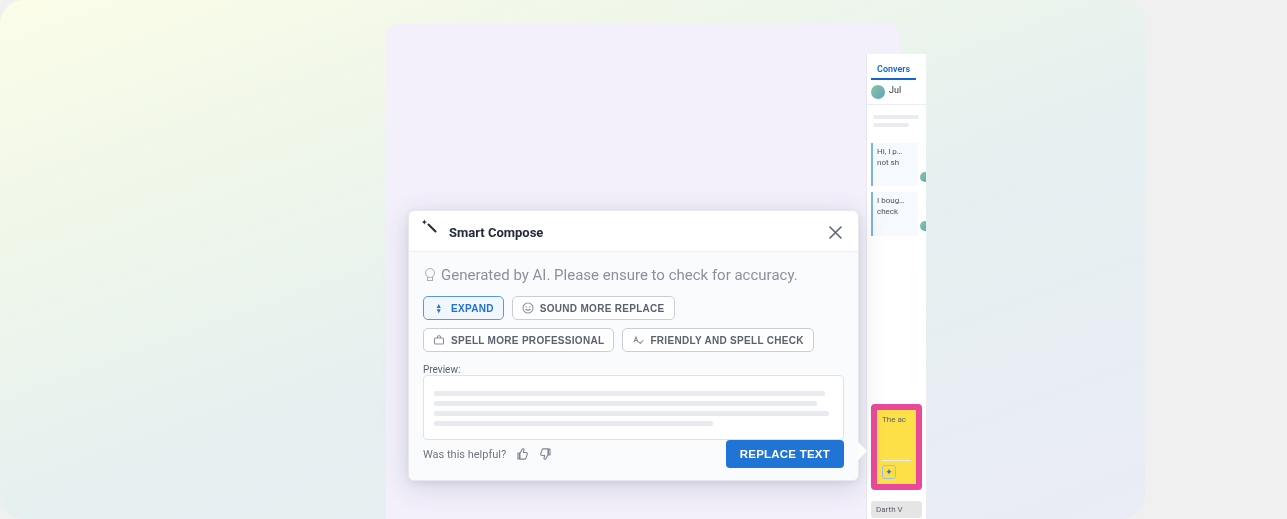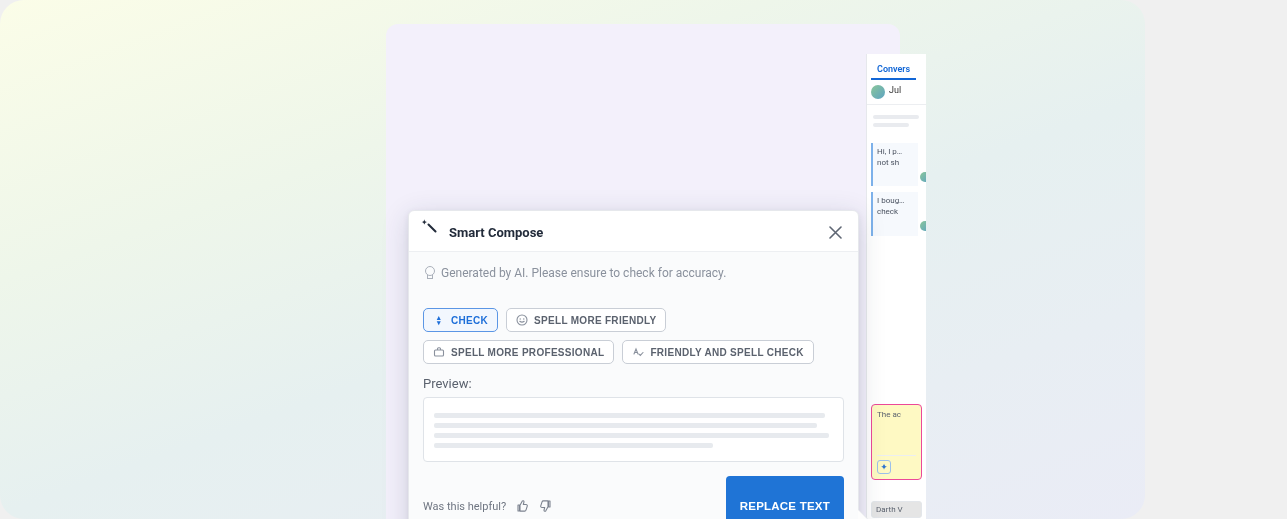--- a/index.html
+++ b/index.html
@@ -73,26 +73,26 @@
       padding: 4px 4px;
       font-size: 8px;
       color: #4a5260;
       background: #f6f9fd;
       line-height: 1.35;
     }
     .conv-msg-from { display:flex; align-items:center; gap:3px; margin-top:3px; color:#6a7280;padding-left:43px; }
     .conv-input {
       position: absolute;
       left: 4px; right: 4px; top: 350px;
-      border: 1px solid #ec4899;
+      border: 6px solid #ec4899;
       border-radius: 4px;
       padding: 5px;
       font-size: 8px;
       color: #5b626e;
-      background: #fef9c3;
+      background: #fde047;
     }
     .conv-input-actions {
       margin-top: 36px;
       border-top: 1px solid #eceef1;
       padding-top: 4px;
     }
     .conv-ai-icon {
       width: 14px; height: 14px;
       border: 1px solid #9cc0eb;
       border-radius: 3px;
@@ -168,22 +168,22 @@
       background: none; border: none;
     }
     .pop-body {
       background: #fafbfc;
       padding: 14px 14px 12px 14px;
       border-bottom-left-radius: 6px;
       border-bottom-right-radius: 6px;
     }
     .info-line {
       display: flex; align-items: center; gap: 6px;
-      color: #8a919d; font-size: 12px;
-      margin-bottom: 28px;
+      color: #8a919d; font-size: 15px;
+      margin-bottom: 12px;
     }
     .bulb-icon {
       width: 12px; height: 14px; position: relative;
     }
     .bulb-icon::before {
       content: ""; position:absolute; left:2px; top:0;
       width:8px; height:8px; border:1.2px solid #aab0ba; border-radius:50%;
     }
     .bulb-icon::after {
       content:""; position:absolute; left:4px; top:9px;
@@ -208,52 +208,51 @@
     .chip.active {
       border-color: #5b96e5;
       color: #1e6fd9;
       background: #f2f7fe;
     }
     .chip-ico {
       width: 12px; height: 12px; display:inline-flex; align-items:center; justify-content:center;
       color: inherit;
     }
     .preview-label {
-      font-size: 13px; color: #5b626e; margin-bottom: 6px;
+      font-size: 10px; color: #5b626e; margin-bottom: 0;
     }
     .preview-box {
       border: 1px solid #dfe3e8;
       background: #fff;
       border-radius: 4px;
       padding: 10px 10px 8px 10px;
     }
     .skel { height: 5px; background: #e7eaee; border-radius: 2px; margin: 5px 0; }
     .skel.w98 { width: 98%; } .skel.w96 { width: 96%; }
     .skel.w99 { width: 99%; } .skel.w70 { width: 70%; }
 
     .pop-footer {
       display: flex; align-items: center; justify-content: space-between;
-      margin-top: 14px;
       gap: 29px;
     }
     .helpful {
       display: flex; align-items: center; gap: 8px;
       font-size: 11px; color: #6f7682;
     }
     .thumb {
       width: 16px; height: 16px; display:inline-flex; align-items:center; justify-content:center;
       border: none; background: none;
       color: #7c838f; cursor: pointer;
     }
     .replace-btn {
       background: #1f74d6;
       color: #fff;
       border: none;
       border-radius: 4px;
-      padding: 24px 14px;
+      padding: 8px 14px;
       font-weight: 700;
       font-size: 11.5px;
       letter-spacing: 0.02em;
       cursor: pointer;
     }
 
     .expand-ico { display:inline-flex; flex-direction:column; line-height:5px; font-size:7px; }
 
     svg { display:block; }
   </style>
@@ -318,32 +317,32 @@
           <span class="bulb-icon"></span>
           <span>Generated by AI. Please ensure to check for accuracy.</span>
         </div>
 
         <div class="chip-row">
           <button class="chip active">
             <span class="chip-ico expand-ico">
               <span>▴</span>
                 <span>▾</span>
             </span>
-            <span>CHECK</span>
+            <span>EXPAND</span>
           </button>
           <button class="chip">
             <span class="chip-ico">
               <svg width="12" height="12" viewBox="0 0 12 12">
                   <circle cx="6" cy="6" r="5" fill="none" stroke="#8a919d" stroke-width="1.1"></circle>
                   <circle cx="4.2" cy="5" r="0.7" fill="#8a919d"></circle>
                   <circle cx="7.8" cy="5" r="0.7" fill="#8a919d"></circle>
                   <path d="M3.8 7.3 Q6 9 8.2 7.3" fill="none" stroke="#8a919d" stroke-width="1.1" stroke-linecap="round"></path>
                 </svg>
             </span>
-            <span>SPELL MORE FRIENDLY</span>
+            <span>SOUND MORE REPLACE</span>
           </button>
           <button class="chip">
             <span class="chip-ico">
               <svg width="12" height="12" viewBox="0 0 12 12">
                   <rect x="1.5" y="4" width="9" height="6" rx="1" fill="none" stroke="#8a919d" stroke-width="1.1"></rect>
                   <path d="M4.5 4 V2.7 a1 1 0 0 1 1 -1 h1 a1 1 0 0 1 1 1 V4" fill="none" stroke="#8a919d" stroke-width="1.1"></path>
                 </svg>
             </span>
             <span>SPELL MORE PROFESSIONAL</span>
           </button>

